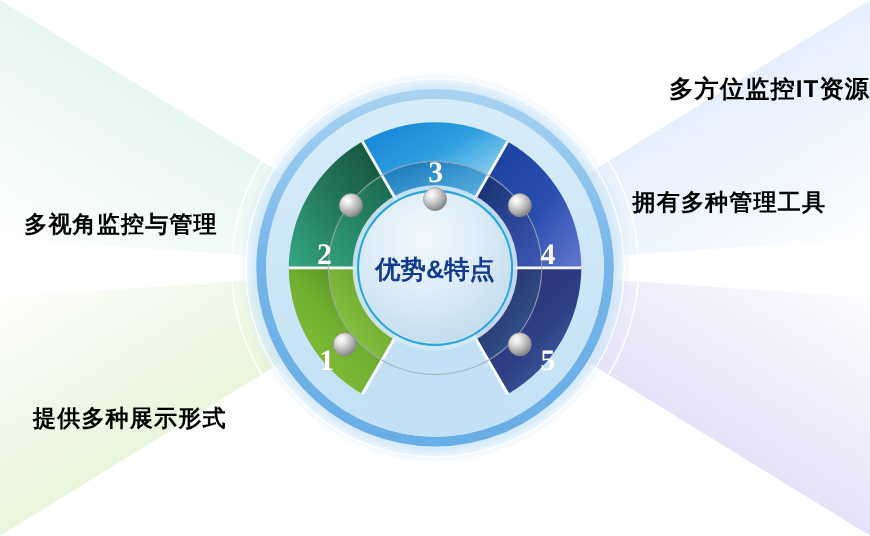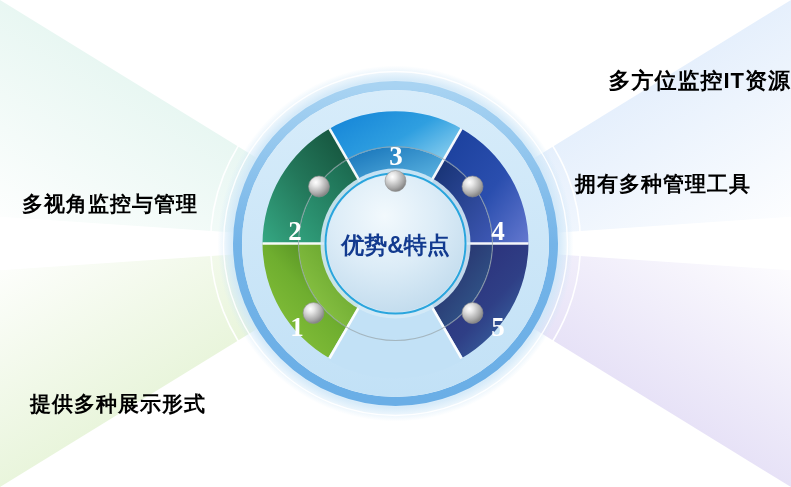--- a/index.html
+++ b/index.html
@@ -25,21 +25,21 @@
   .label {
     position: absolute;
     color: #000000;
     font-weight: bold;
     font-size: 21px;
     letter-spacing: 1px;
     white-space: nowrap;
     font-family: "Liberation Sans", "DejaVu Sans", sans-serif;
   }
   .label-tl { left: 22px;  top: 170px; margin-top: 20px; }
-  .label-bl { left: 30px;  top: 366px; margin-top: 24px; }
+  .label-bl { left: 30px;  top: 366px; }
   .label-tr { left: 575px; top: 170px; }
   .label-br { left: 568px; top: 366px; }
   .label-top {
     left: 0; right: 0; top: 22px;
     text-align: right;
     font-size: 22px;
     margin-top: 44px;
   }
   .label-top span { display: inline-block; }
 </style>

